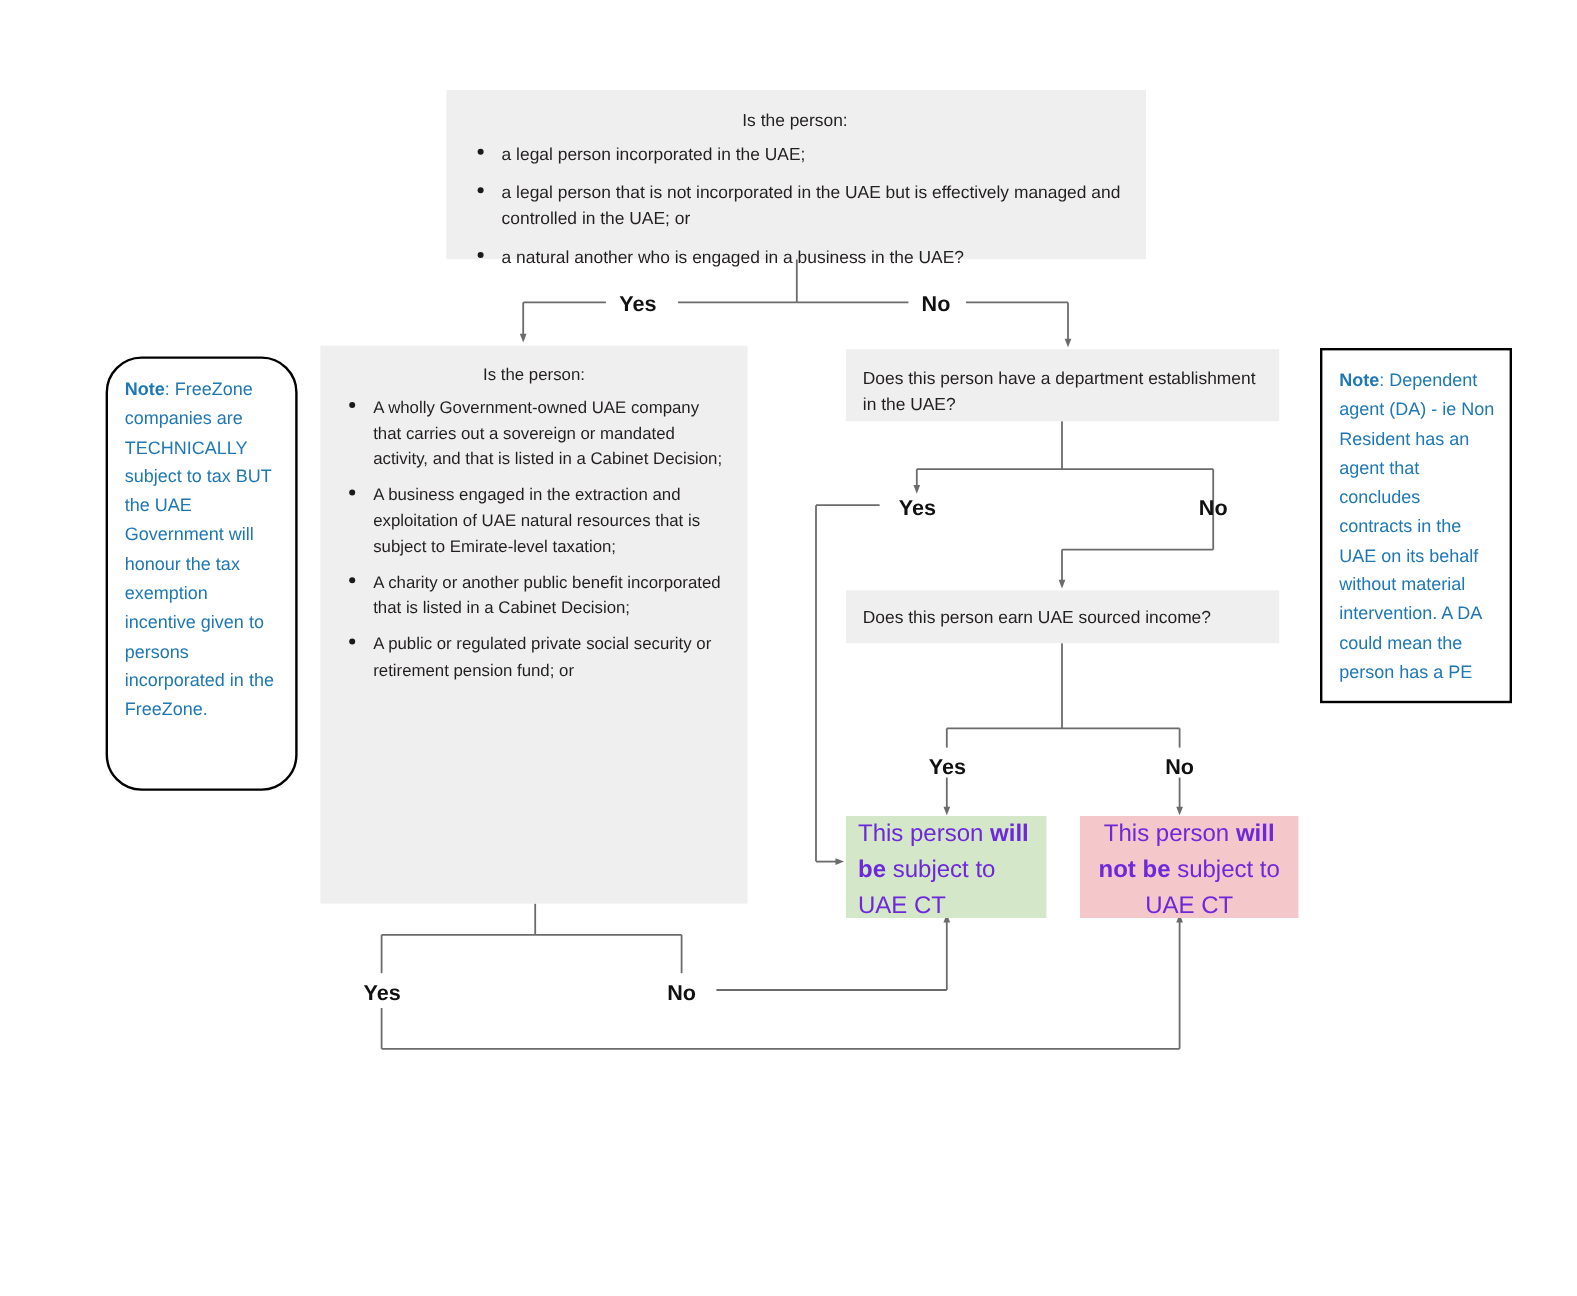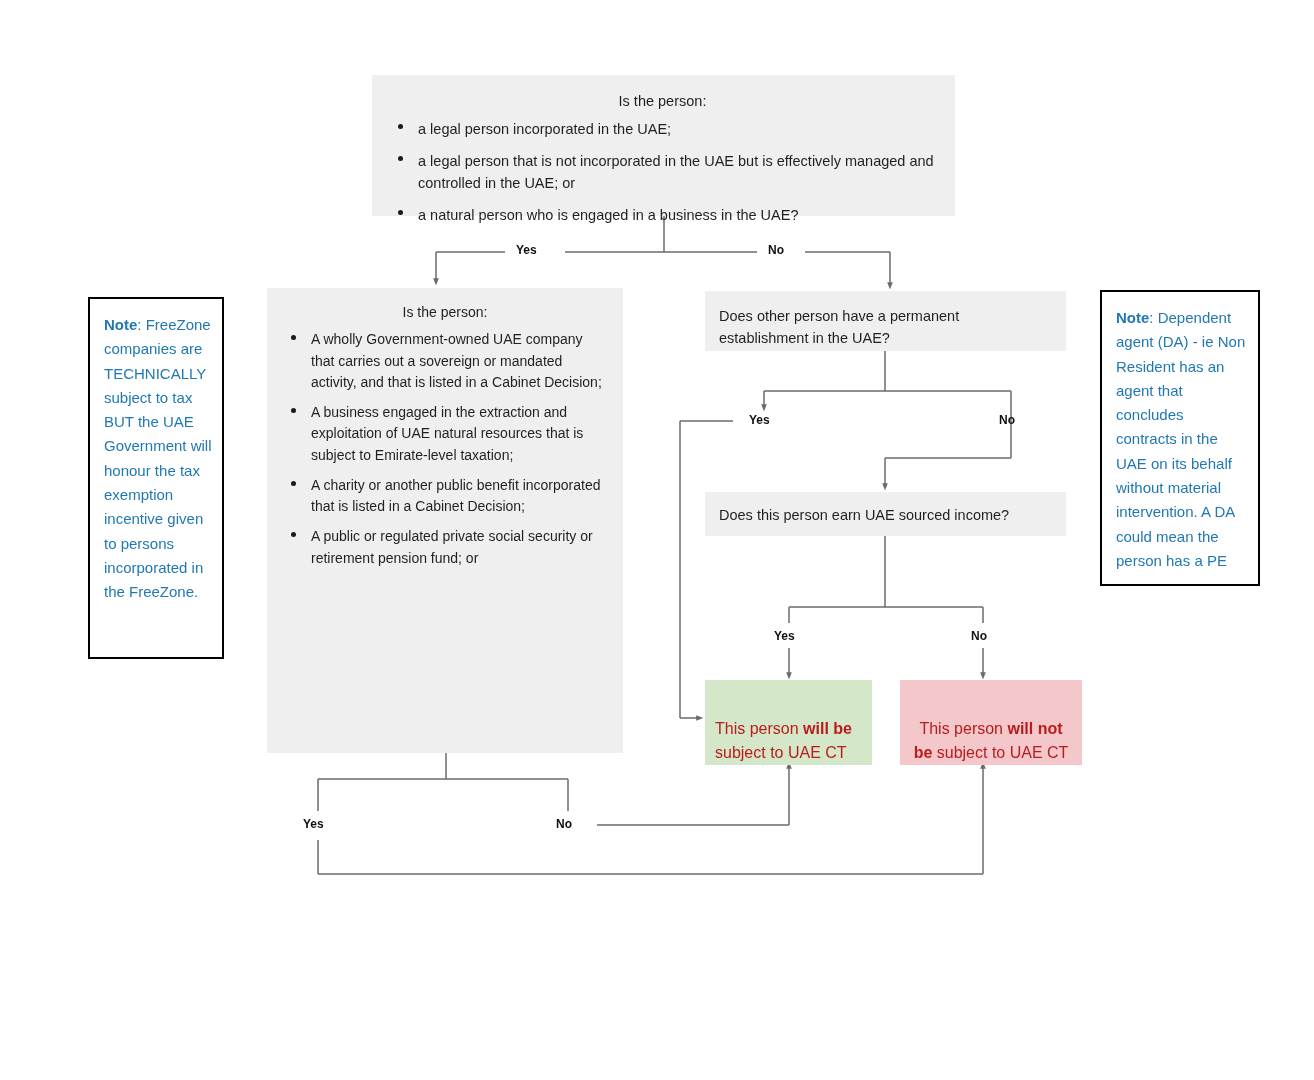--- a/index.html
+++ b/index.html
@@ -37,34 +37,34 @@
     left:10px;top:6px;
     width:5px;height:5px;
     border-radius:50%;
     background:#1a1a1a;
   }
 
   
   .term{
     position:absolute;
     box-sizing:border-box;
-    font-size:16px;
+    font-size:20px;
     line-height:1.5;
-    color:#b91c1c;
+    color:#6d28d9;
     display:flex;
-    align-items:flex-end;
+    align-items:flex-start;
     justify-content:center;
   }
   .term .inner{padding:0 10px;}
   .term b{font-weight:bold;}
 
   
   .blabel{
     position:absolute;
-    font-size:12px;
+    font-size:18px;
     font-weight:bold;
     color:#111111;
     white-space:nowrap;
   }
 
   
   .note{
     position:absolute;
     box-sizing:border-box;
     border:2px solid #000000;
@@ -137,39 +137,39 @@
       <path d="M318,874 L983,874"></path>
       <path d="M983,874 L983,765" marker-end="url(#ah)"></path>
     </g>
   </svg>
 
   <div class="gbox" style="left:372px;top:75px;width:583px;height:141px;padding:15px 18px 0 16px;">
     <span class="lead">Is the person:</span>
     <ul>
       <li><span class="dot"></span><span>a legal person incorporated in the UAE;</span></li>
       <li><span class="dot"></span><span>a legal person that is not incorporated in the UAE but is effectively managed and controlled in the UAE; or</span></li>
-      <li><span class="dot"></span><span>a natural person who is engaged in a business in the UAE?</span></li>
+      <li><span class="dot"></span><span>a natural another who is engaged in a business in the UAE?</span></li>
     </ul>
   </div>
 
   <div class="blabel" style="left:516px;top:243px;">Yes</div>
   <div class="blabel" style="left:768px;top:243px;">No</div>
 
   <div class="gbox" style="left:267px;top:288px;width:356px;height:465px;padding:14px 14px 0 14px;font-size:14px;line-height:1.52;">
     <span class="lead">Is the person:</span>
     <ul>
       <li><span class="dot"></span><span>A wholly Government-owned UAE company that carries out a sovereign or mandated activity, and that is listed in a Cabinet Decision;</span></li>
       <li><span class="dot"></span><span>A business engaged in the extraction and exploitation of UAE natural resources that is subject to Emirate-level taxation;</span></li>
       <li><span class="dot"></span><span>A charity or another public benefit incorporated that is listed in a Cabinet Decision;</span></li>
       <li><span class="dot"></span><span>A public or regulated private social security or retirement pension fund; or</span></li>
     </ul>
   </div>
 
   <div class="gbox" style="left:705px;top:291px;width:361px;height:60px;padding:14px 14px 0 14px;">
-    <span>Does other person have a permanent establishment in the UAE?</span>
+    <span>Does this person have a department establishment in the UAE?</span>
   </div>
 
   <div class="blabel" style="left:749px;top:413px;">Yes</div>
   <div class="blabel" style="left:999px;top:413px;">No</div>
 
   <div class="gbox" style="left:705px;top:492px;width:361px;height:44px;padding:12px 14px 0 14px;">
     <span>Does this person earn UAE sourced income?</span>
   </div>
 
   <div class="blabel" style="left:774px;top:629px;">Yes</div>
@@ -183,21 +183,21 @@
 
   <div class="term" style="left:900px;top:680px;width:182px;height:85px;background:#f4c7cb;">
     <div class="inner" style="text-align:center;">
       <span>This person </span><b>will</b><span> </span><b>not be</b><span> subject to UAE CT</span>
     </div>
   </div>
 
   <div class="blabel" style="left:303px;top:817px;">Yes</div>
   <div class="blabel" style="left:556px;top:817px;">No</div>
 
-  <div class="note" style="left:88px;top:297px;width:136px;height:362px;">
+  <div class="note" style="left:88px;top:297px;width:160px;height:362px;border-radius:30px;">
     <span class="hd">Note</span><span>: FreeZone companies are TECHNICALLY subject to tax BUT the UAE Government will honour the tax exemption incentive given to persons incorporated in the FreeZone.</span>
   </div>
 
   <div class="note" style="left:1100px;top:290px;width:160px;height:296px;">
     <span class="hd">Note</span><span>: Dependent agent (DA) - ie Non Resident has an agent that concludes contracts in the UAE on its behalf without material intervention. A DA could mean the person has a PE</span>
   </div>
 
 </div>
 
 </body></html>

